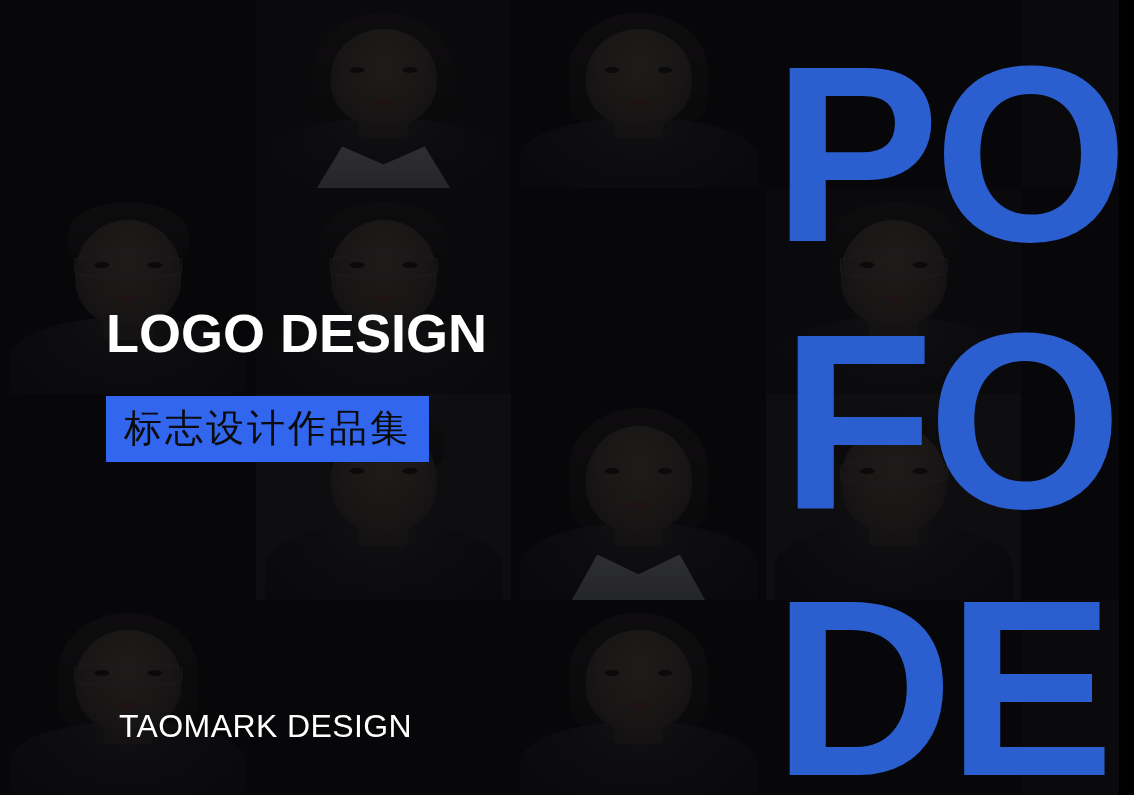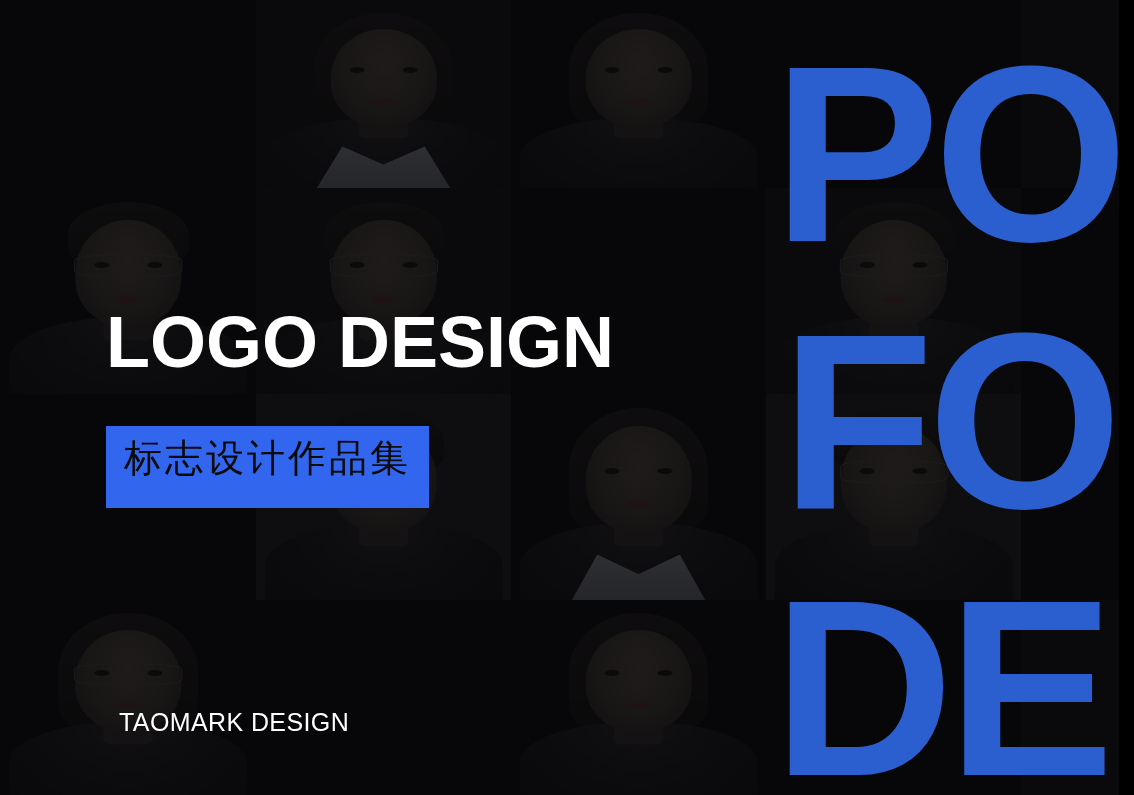--- a/index.html
+++ b/index.html
@@ -164,48 +164,48 @@
   .bigrow.r2 { top: 297px; margin-left: 8px; }
   .bigrow.r3 { top: 564px; }
 
   
   .headline {
     position: absolute;
     left: 106px;
     top: 306px;
   }
   .title {
-    font-size: 72px;
+    font-size: 54px;
     font-weight: 700;
     color: #ffffff;
     letter-spacing: 0px;
     line-height: 1;
     white-space: nowrap;
     font-family: "Liberation Sans", sans-serif;
   }
   .badge {
     display: inline-block;
-    margin-top: 48px;
+    margin-top: 36px;
     background: #3366ee;
     color: #0b0b0c;
     font-size: 38px;
     line-height: 1;
-    padding: 13px 18px 31px 18px;
+    padding: 13px 18px 15px 18px;
     letter-spacing: 3px;
     font-family: Liberation Sans, sans-serif;
     white-space: nowrap;
   }
 
   
   .brand {
     position: absolute;
     left: 119px;
     top: 708px;
     color: #ffffff;
-    font-size: 25px;
+    font-size: 32px;
     letter-spacing: 0.4px;
     white-space: nowrap;
     font-family: "Liberation Sans", sans-serif;
   }
 </style>
 </head>
 <body>
 
 <div class="stage">
 

